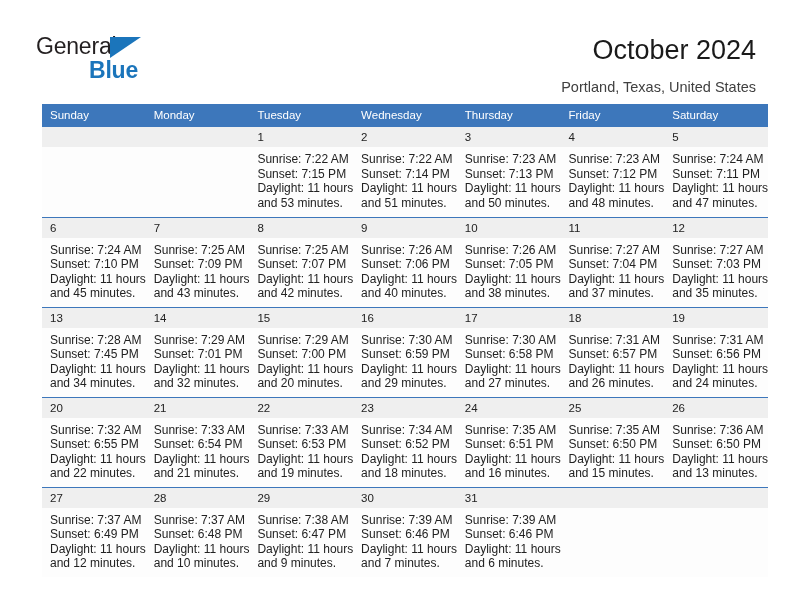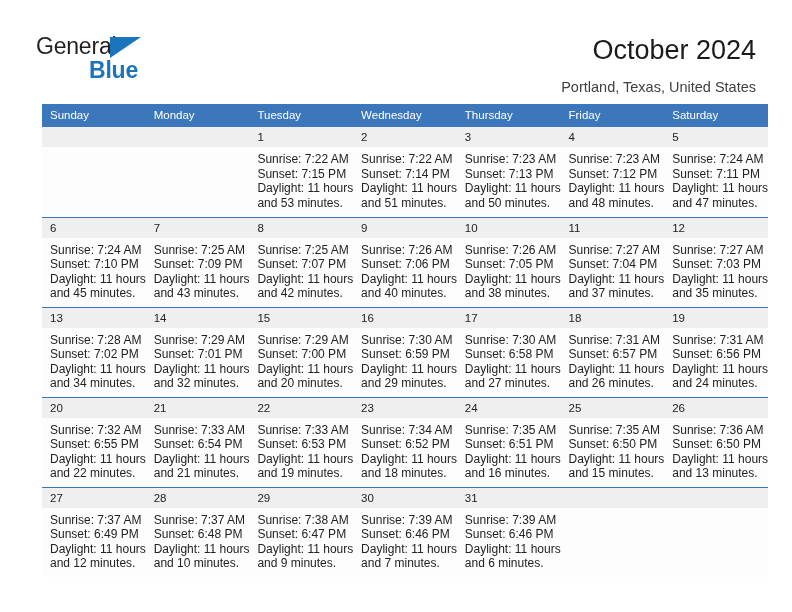--- a/index.html
+++ b/index.html
@@ -270,21 +270,21 @@
                 <div>Daylight: 11 hours</div>
                 <div>and 35 minutes.</div>
               </div>
             </td>
           </tr>
           <tr class="week">
             <td class="daycell">
               <div class="datenum">13</div>
               <div class="info">
                 <div>Sunrise: 7:28 AM</div>
-                <div>Sunset: 7:02 PM</div>
+                <div>Sunset: 7:45 PM</div>
                 <div>Daylight: 11 hours</div>
                 <div>and 34 minutes.</div>
               </div>
             </td>
             <td class="daycell">
               <div class="datenum">14</div>
               <div class="info">
                 <div>Sunrise: 7:29 AM</div>
                 <div>Sunset: 7:01 PM</div>
                 <div>Daylight: 11 hours</div>

